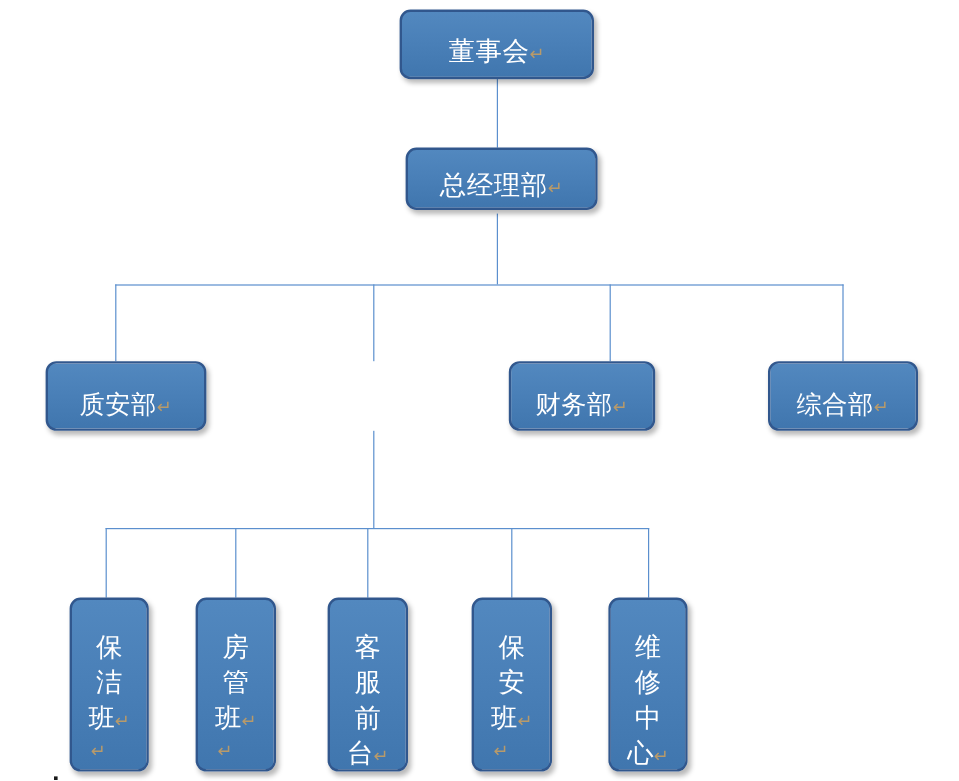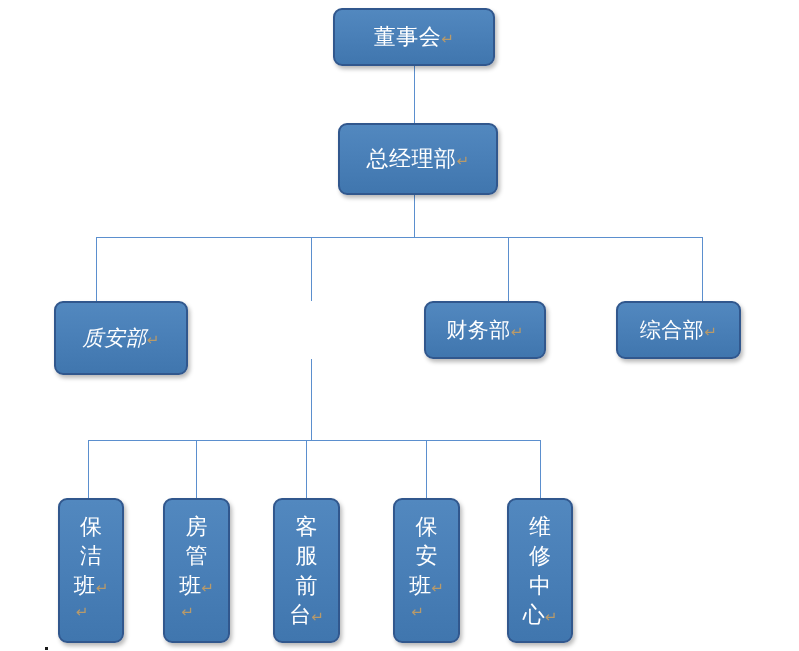--- a/index.html
+++ b/index.html
@@ -40,20 +40,21 @@
     justify-content: center;
     text-align: center;
     line-height: 1.06;
     -webkit-font-smoothing: antialiased;
   }
 
   .node .inner {
     display: block;
     position: relative;
     white-space: pre;
+    margin-top: 14px;
   }
 
   
   .node.wide .inner {
     font-size: 21px;
     letter-spacing: 0.5px;
   }
   .node.wide.lg .inner { font-size: 22px; }
 
   
@@ -107,34 +108,34 @@
   <div class="conn v" style="left:88px; top:440px; height:58px;"></div>
   <div class="conn v" style="left:196px; top:440px; height:58px;"></div>
   <div class="conn v" style="left:306px; top:440px; height:58px;"></div>
   <div class="conn v" style="left:426px; top:440px; height:58px;"></div>
   <div class="conn v" style="left:540px; top:440px; height:58px;"></div>
 
   <div class="node wide lg" style="left:333px; top:8px; width:162px; height:58px;">
     <span class="inner"><span>董事会</span><span class="pilcrow">↵</span></span>
   </div>
 
-  <div class="node wide lg" style="left:338px; top:123px; width:160px; height:72px;">
+  <div class="node wide lg" style="left:338px; top:123px; width:160px; height:52px;">
     <span class="inner"><span>总经理部</span><span class="pilcrow">↵</span></span>
   </div>
 
-  <div class="node wide" style="left:54px; top:301px; width:134px; height:74px;font-style:italic;">
+  <div class="node wide" style="left:38px; top:301px; width:134px; height:58px;">
     <span class="inner"><span>质安部</span><span class="pilcrow">↵</span></span>
   </div>
 
 
   <div class="node wide" style="left:424px; top:301px; width:122px; height:58px;">
     <span class="inner"><span>财务部</span><span class="pilcrow">↵</span></span>
   </div>
 
-  <div class="node wide" style="left:616px; top:301px; width:125px; height:58px;">
+  <div class="node wide" style="left:640px; top:301px; width:125px; height:58px;">
     <span class="inner"><span>综合部</span><span class="pilcrow">↵</span></span>
   </div>
 
   <div class="node tall" style="left:58px; top:498px; width:66px; height:145px;">
     <span class="inner"><span>保
 洁
 班</span><span class="pilcrow">↵</span><span class="pilcrow solo">↵</span></span>
   </div>
 
   <div class="node tall" style="left:163px; top:498px; width:67px; height:145px;">

